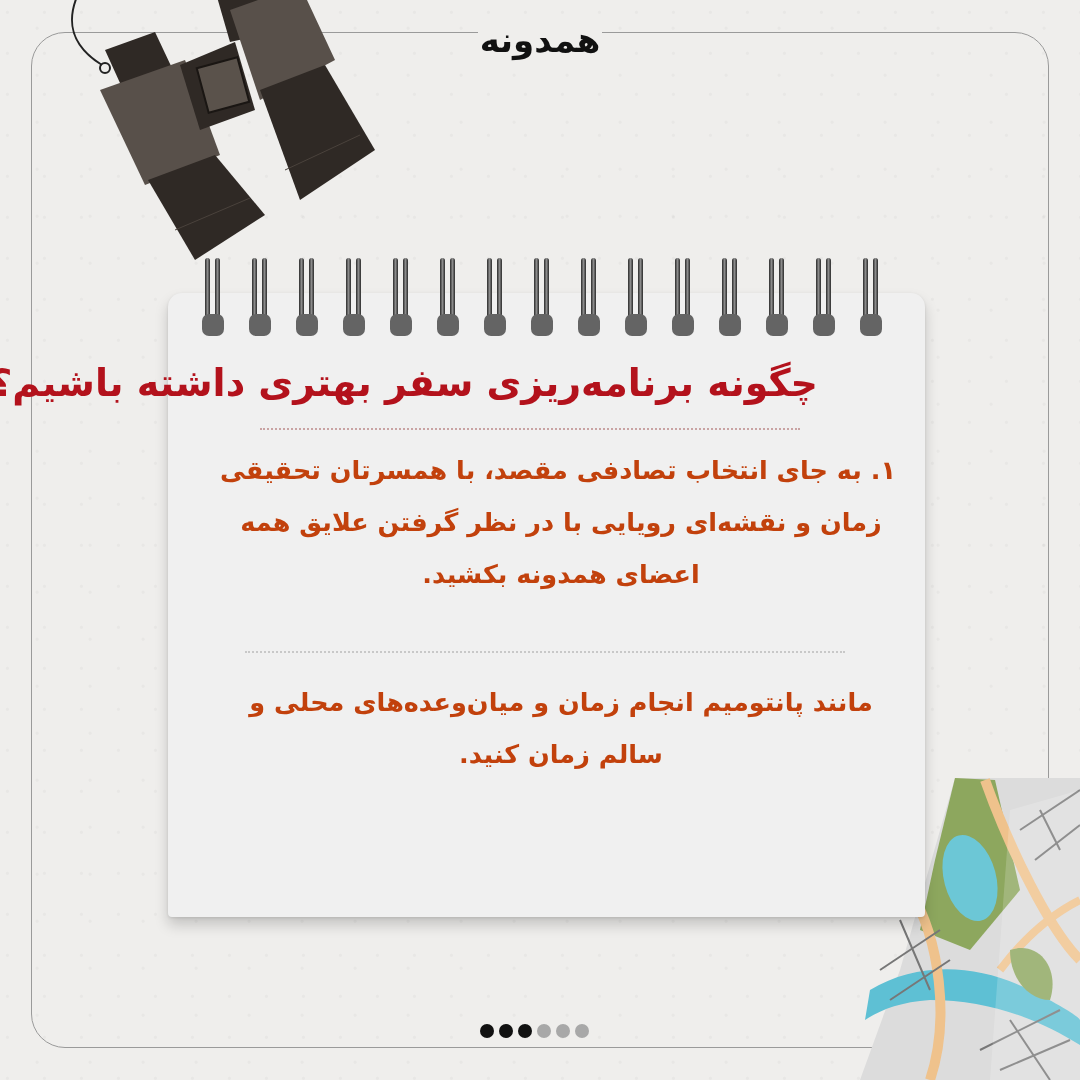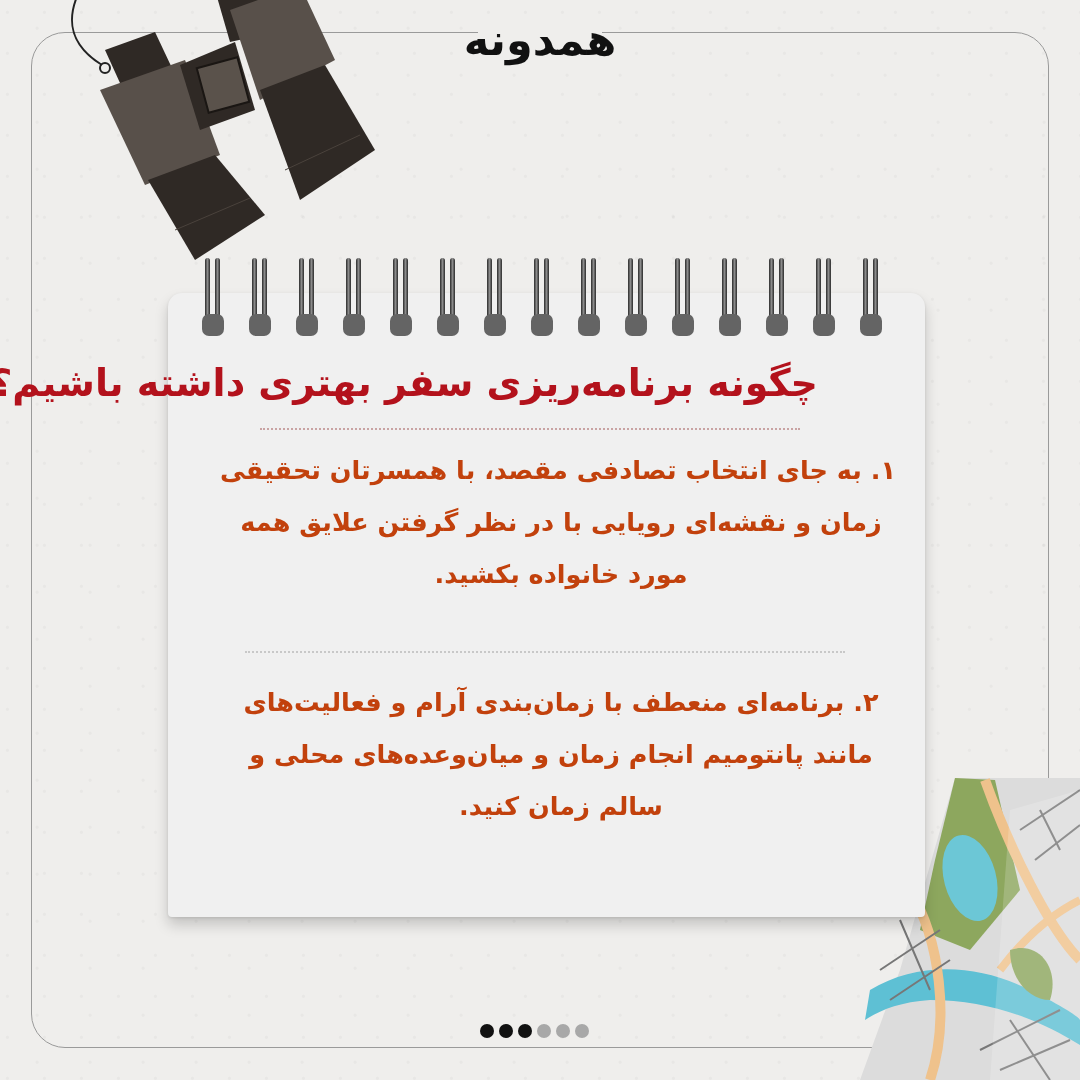--- a/index.html
+++ b/index.html
@@ -15,21 +15,21 @@
     .frame {
       position:absolute; left:31px; top:32px; width:1018px; height:1016px;
       border:1px solid #9a9a9a; border-radius:34px; box-sizing:border-box;
     }
     .logo {
       position:absolute; left:478px; top:18px; width:124px; height:44px;
       display:flex; align-items:center; justify-content:center;
       background:#efeeec;
     }
     .logo span {
-      font-family:"DejaVu Sans", sans-serif; font-weight:bold; font-size:43px;
+      font-family:"DejaVu Sans", sans-serif; font-weight:bold; font-size:34px;
       color:#111; letter-spacing:-1px; line-height:1;
     }
     
     .binoculars { position:absolute; left:60px; top:-10px; width:330px; height:290px; }
     
     .map { position:absolute; left:860px; top:770px; width:220px; height:310px; }
     
     .notepad {
       position:absolute; left:168px; top:293px; width:757px; height:624px;
       background:#f0f0f0; border-radius:14px 14px 4px 4px;
@@ -193,27 +193,26 @@
       <div class="hole"></div>
     </div>
 </div>
 
 <div class="title">چگونه برنامه‌ریزی سفر بهتری داشته باشیم؟</div>
 <div class="dots d1"></div>
 
 <div class="para p1">
   <span class="line">۱. به جای انتخاب تصادفی مقصد، با همسرتان تحقیقی</span>
   <span class="line">زمان و نقشه‌ای رویایی با در نظر گرفتن علایق همه</span>
-  <span class="line">مورد خانواده بکشید.</span>
+  <span class="line">اعضای همدونه بکشید.</span>
 </div>
 
 <div class="dots d2"></div>
 
 <div class="para p2">
-  <span class="line">۲. برنامه‌ای منعطف با زمان‌بندی آرام و فعالیت‌های</span>
   <span class="line">مانند پانتومیم انجام زمان و میان‌وعده‌های محلی و</span>
   <span class="line">سالم زمان کنید.</span>
 </div>
 
 <div class="pager">
   <div class="dot" style="background:#111"></div>
   <div class="dot" style="background:#111"></div>
   <div class="dot" style="background:#111"></div>
   <div class="dot" style="background:#a8a8a8"></div>
   <div class="dot" style="background:#a8a8a8"></div>

